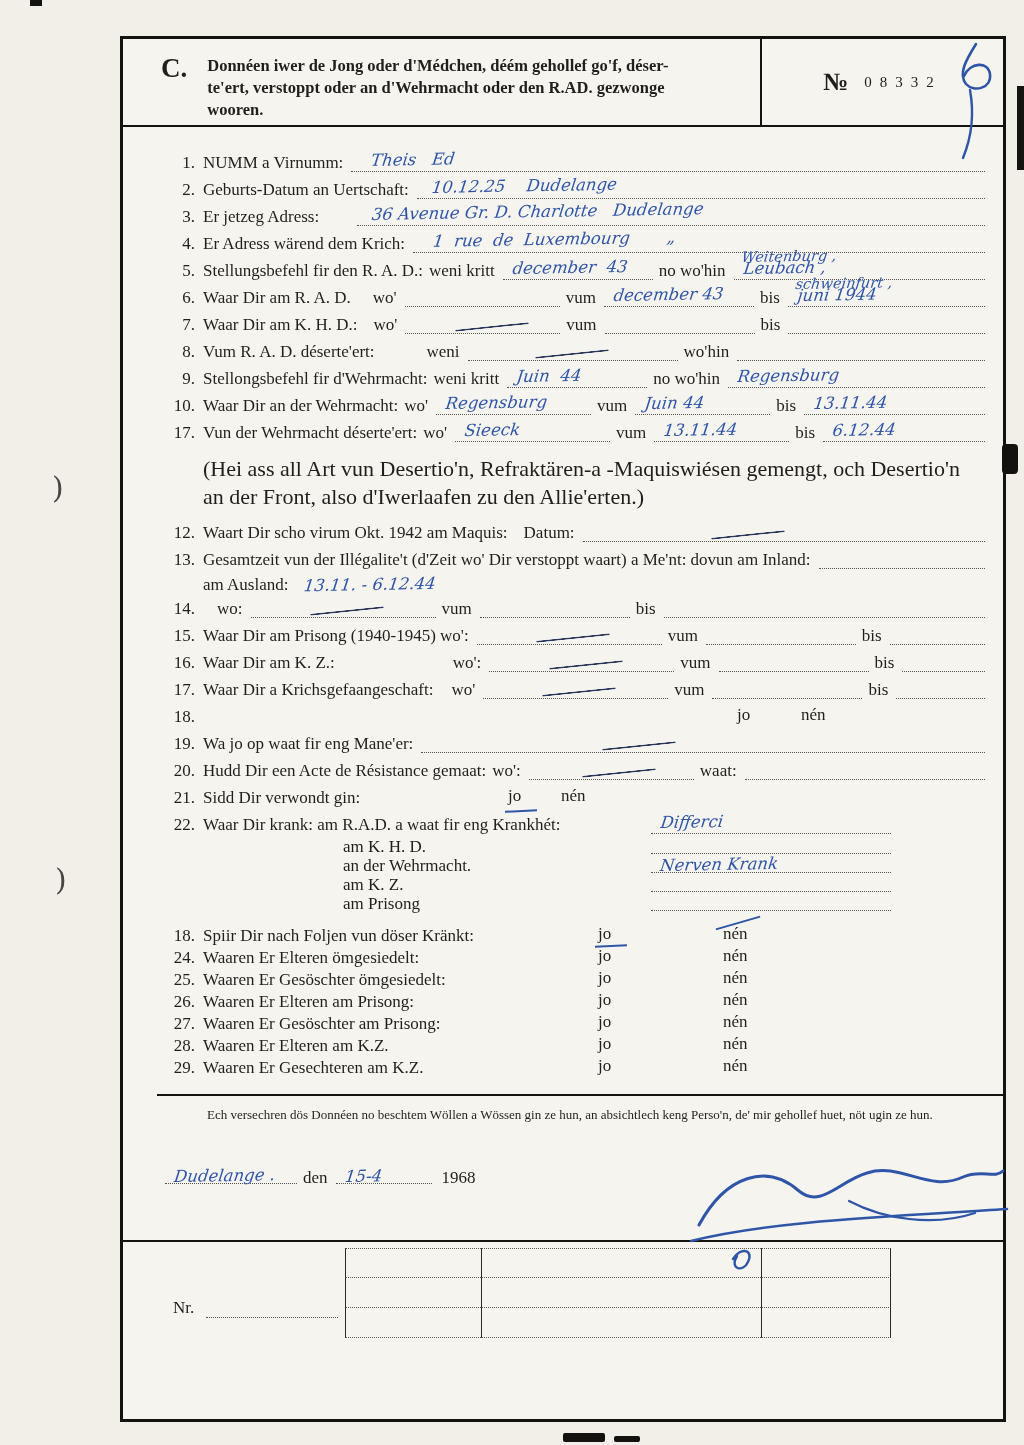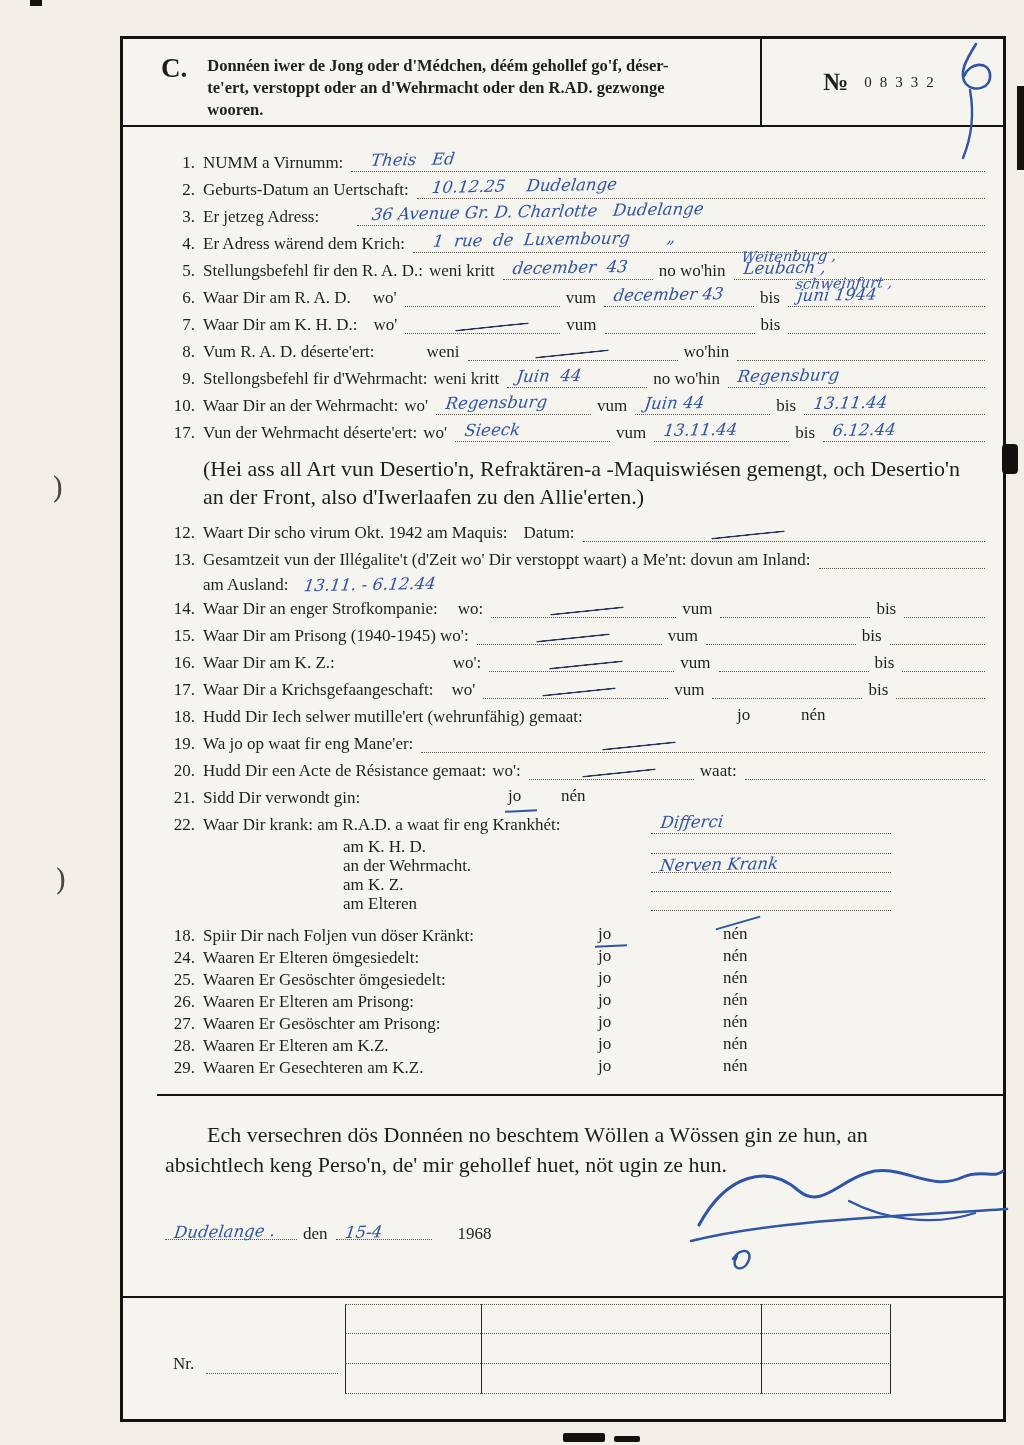--- a/index.html
+++ b/index.html
@@ -29,26 +29,26 @@
   .pen-dash{position:absolute;left:32%;bottom:5px;width:74px;border-top:2.4px solid #27375c;transform:rotate(-6deg);border-radius:2px}
   .choice{position:absolute;bottom:2px}
   .ch-underline::after{content:"";position:absolute;left:-3px;right:-16px;bottom:-3px;border-top:2.2px solid #2e55a8;transform:rotate(-3deg)}
   .ch-strike::after{content:"";position:absolute;left:-8px;top:-1px;width:46px;border-top:2.4px solid #2e55a8;transform:rotate(-16deg)}
   .note{margin:9px 24px 0 42px;font-size:22px;line-height:1.28}
   .sub-line{display:flex;align-items:flex-start;min-height:19px;font-size:17px;line-height:18px}
   .sub-label{margin-left:182px;white-space:pre}
   .sub-field{flex:none;width:240px;margin-left:auto;margin-right:100px;border-bottom:1.7px dotted #57534b;height:16px;position:relative}
   
   .divider{border-top:2px solid #15130f;margin:16px -12px 0 -4px}
-  .declaration{margin:24px 24px 0 4px;font-size:22px;line-height:1.35;text-indent:42px}
+  .declaration{margin:10px 24px 0 4px;font-size:13px;line-height:1.35;text-indent:42px}
   .date-row{display:flex;align-items:flex-end;margin:40px 0 0 2px;font-size:17px}
   .date-row .field{flex:none}
   .date-place{width:132px}
   .date-day{width:96px}
-  .year{margin-left:20px}
+  .year{margin-left:4px}
   .divider-full{border-top:2px solid #15130f;margin:52px -12px 0 -38px}
   
   .bottom-row{position:relative;height:112px;margin-top:4px}
   .nr-wrap{position:absolute;left:12px;top:52px;display:flex;align-items:flex-end;font-size:17px}
   .nr-dots{flex:none;width:132px;border-bottom:1.7px dotted #57534b;height:18px;margin-left:6px}
   .bottom-table{position:absolute;left:184px;top:2px;display:grid;grid-template-columns:136px 280px 130px;grid-auto-rows:30px}
   .bt-cell{border-left:1.6px solid #2a2823;border-bottom:1.6px dotted #5a554d}
   .bt-cell.row0{border-top:1.6px dotted #5a554d}
   .bt-cell.col2{border-right:1.6px solid #2a2823}
   
@@ -226,21 +226,20 @@
           <span class="lbl">Gesamtzeit vun der Illégalite't (d'Zeit wo' Dir verstoppt waart) a Me'nt: dovun am Inland:</span>
           <span class="field"></span>
         </div>
         <div class="form-line tight">
           <span class="line-num"></span>
           <span class="lbl">am Ausland:</span>
           <span class="hw-inline">13.11. - 6.12.44</span>
         </div>
         <div class="form-line">
           <span class="line-num">14.</span>
-          <span class="lbl">Waar Dir an enger Strofkompanie:</span>
           <span class="hgap" style="width: 14px;"></span>
           <span class="lbl">wo:</span>
           <span class="field" style="width: 185px; flex: 0 0 auto;">
             <span class="pen-dash"></span>
           </span>
           <span class="lbl">vum</span>
           <span class="field" style="width: 150px; flex: 0 0 auto;"></span>
           <span class="lbl">bis</span>
           <span class="field"></span>
         </div>
@@ -276,21 +275,20 @@
           <span class="field" style="width: 185px; flex: 0 0 auto;">
             <span class="pen-dash"></span>
           </span>
           <span class="lbl">vum</span>
           <span class="field" style="width: 150px; flex: 0 0 auto;"></span>
           <span class="lbl">bis</span>
           <span class="field"></span>
         </div>
         <div class="form-line">
           <span class="line-num">18.</span>
-          <span class="lbl">Hudd Dir Iech selwer mutille'ert (wehrunfähig) gemaat:</span>
           <span class="choice" style="left: 576px;">jo</span>
           <span class="choice" style="left: 640px;">nén</span>
         </div>
         <div class="form-line">
           <span class="line-num">19.</span>
           <span class="lbl">Wa jo op waat fir eng Mane'er:</span>
           <span class="field">
             <span class="pen-dash"></span>
           </span>
         </div>
@@ -325,21 +323,21 @@
           <span class="sub-label">an der Wehrmacht.</span>
           <span class="sub-field">
             <span class="hw">Nerven Krank</span>
           </span>
         </div>
         <div class="sub-line">
           <span class="sub-label">am K. Z.</span>
           <span class="sub-field"></span>
         </div>
         <div class="sub-line">
-          <span class="sub-label">am Elteren</span>
+          <span class="sub-label">am Prisong</span>
           <span class="sub-field"></span>
         </div>
         <div class="vgap" style="height: 10px;"></div>
         <div class="form-line tight">
           <span class="line-num">18.</span>
           <span class="lbl">Spiir Dir nach Foljen vun döser Kränkt:</span>
           <span class="choice ch-underline" style="left: 437px;">jo</span>
           <span class="choice ch-strike" style="left: 562px;">nén</span>
         </div>
         <div class="form-line tight">

